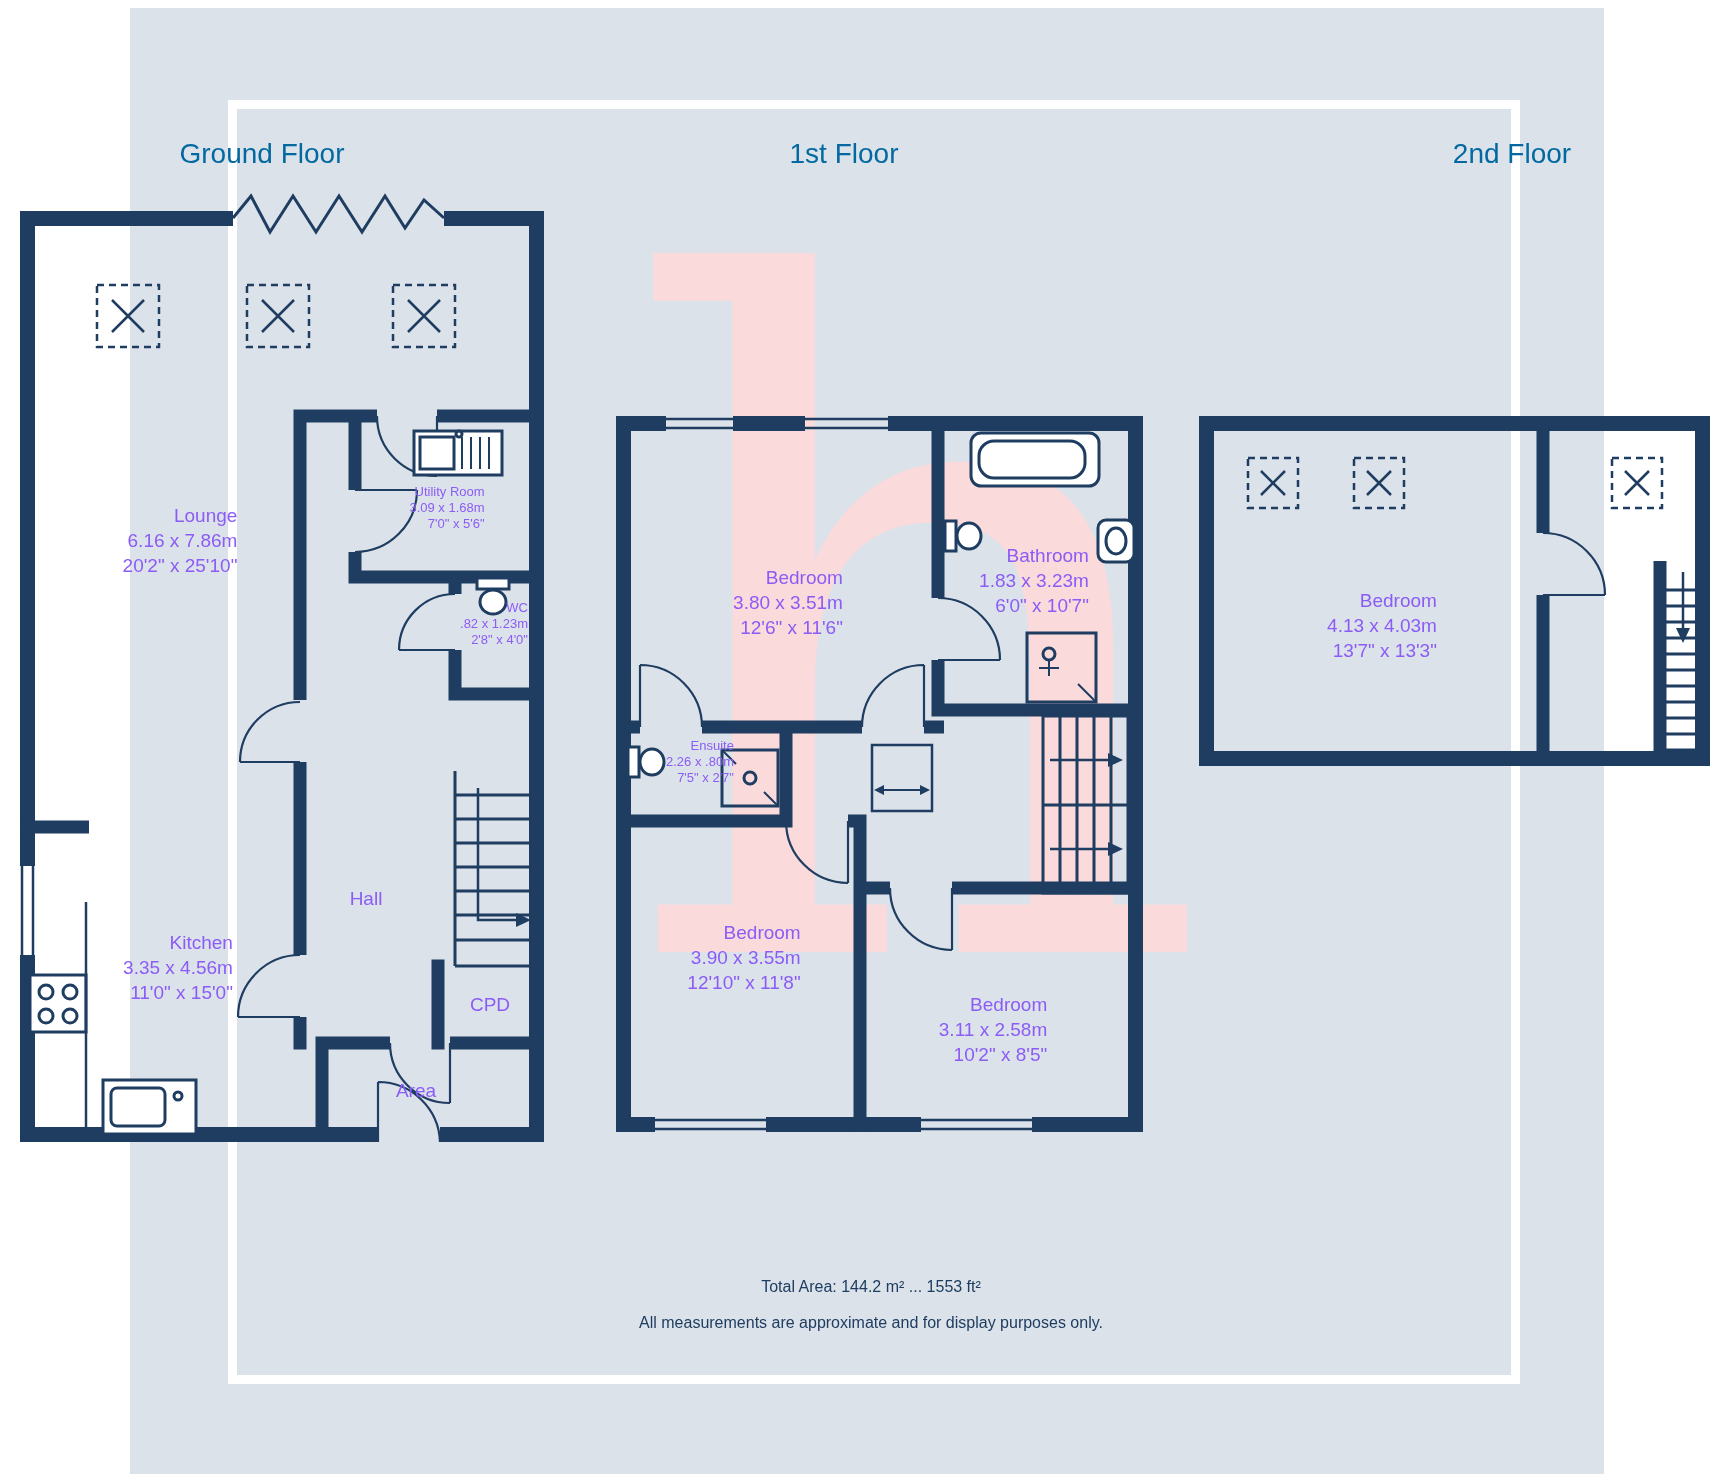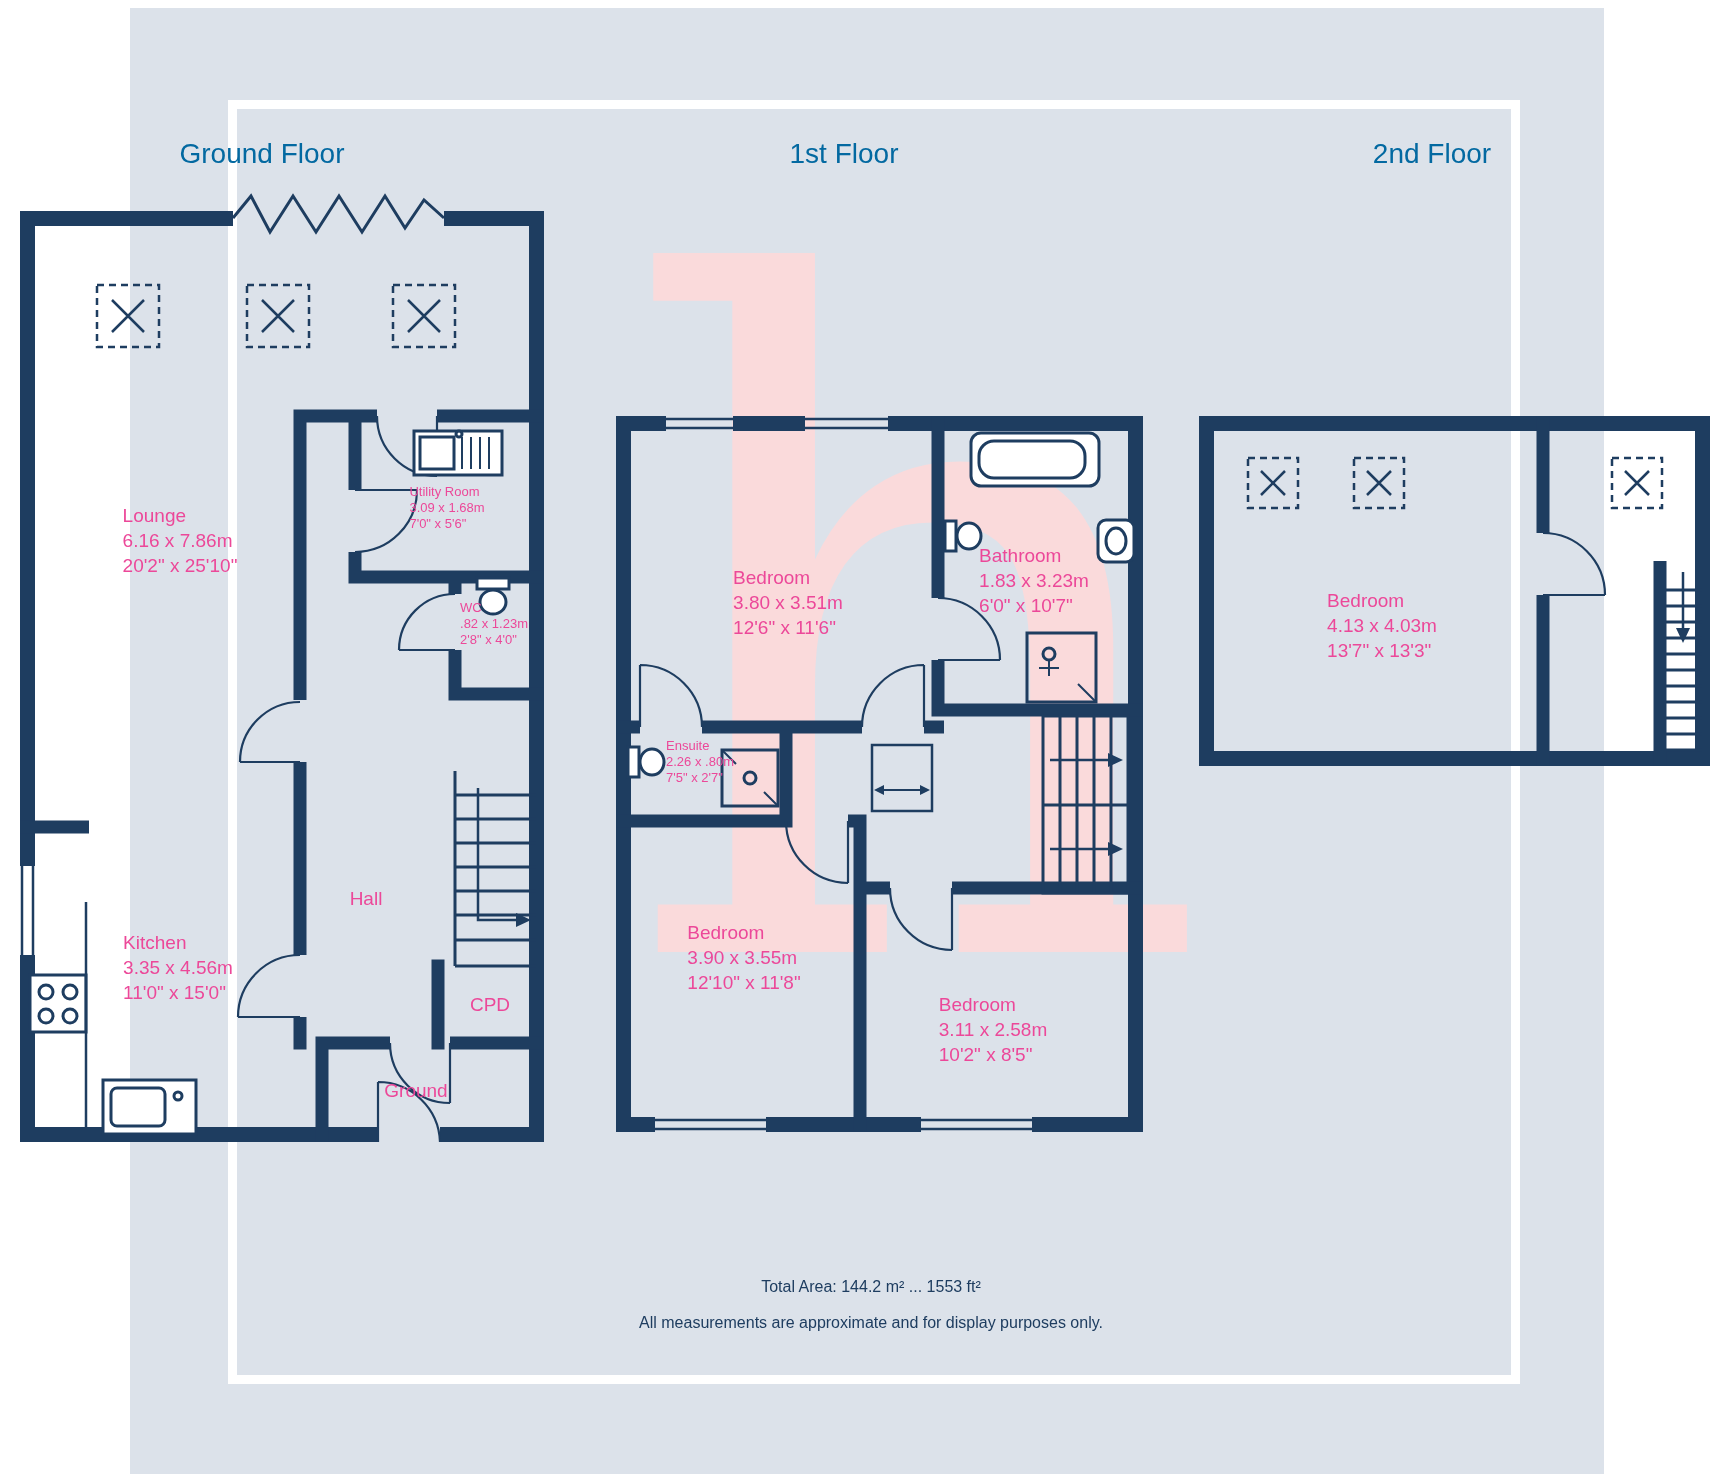--- a/index.html
+++ b/index.html
@@ -14,22 +14,22 @@
     position:absolute;left:620px;top:174px;width:520px;
     font-family:"DejaVu Serif", serif;font-size:920px;line-height:1;
     color:#fadadb;pointer-events:none;user-select:none;
   }
   svg.plan{position:absolute;left:0;top:0;}
   .floor-title{
     position:absolute;transform:translateX(-50%);
     font-size:28px;color:#0369a1;white-space:nowrap;
   }
   .room-label{
-    position:absolute;transform:translateX(-50%);text-align:left;
-    color:#ec4899;font-size:19px;line-height:25px;white-space:nowrap;
+    position:absolute;transform:translateX(-50%);text-align:right;
+    color:#8b5cf6;font-size:19px;line-height:25px;white-space:nowrap;
   }
   .room-label.small{font-size:13px;line-height:16px;}
   .footer-line{
     position:absolute;transform:translateX(-50%);
     font-size:16px;color:#1e3d60;white-space:nowrap;
   }
 </style>
 </head>
 <body>
 
@@ -160,21 +160,21 @@
          M 262 300 L 294 332 M 294 300 L 262 332
          M 408 300 L 440 332 M 440 300 L 408 332
          M 1261 471 L 1285 495 M 1285 471 L 1261 495
          M 1367 471 L 1391 495 M 1391 471 L 1367 495
          M 1625 471 L 1649 495 M 1649 471 L 1625 495"></path>
   </g>
 </svg>
 
 <div class="floor-title" style="left:262px;top:138px">Ground Floor</div>
 <div class="floor-title" style="left:844px;top:138px">1st Floor</div>
-<div class="floor-title" style="left:1432px;top:138px">2nd Floor</div>
+<div class="floor-title" style="left:1512px;top:138px">2nd Floor</div>
 
 <div class="room-label" style="left:180px;top:503px">
   <div>Lounge</div>
   <div>6.16 x 7.86m</div>
   <div>20'2" x 25'10"</div>
 </div>
 
 <div class="room-label small" style="left:447px;top:484px">
   <div>Utility Room</div>
   <div>3.09 x 1.68m</div>
@@ -195,21 +195,21 @@
 
 <div class="room-label" style="left:366px;top:886px">
   <div>Hall</div>
 </div>
 
 <div class="room-label" style="left:490px;top:992px">
   <div>CPD</div>
 </div>
 
 <div class="room-label" style="left:416px;top:1078px">
-  <div>Ground</div>
+  <div>Area</div>
 </div>
 
 <div class="room-label" style="left:788px;top:565px">
   <div>Bedroom</div>
   <div>3.80 x 3.51m</div>
   <div>12'6" x 11'6"</div>
 </div>
 
 <div class="room-label" style="left:1034px;top:543px">
   <div>Bathroom</div>

